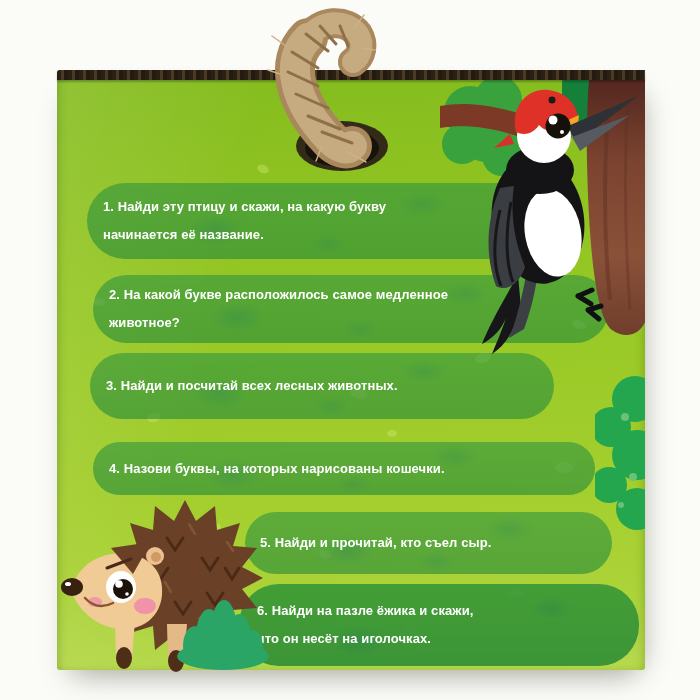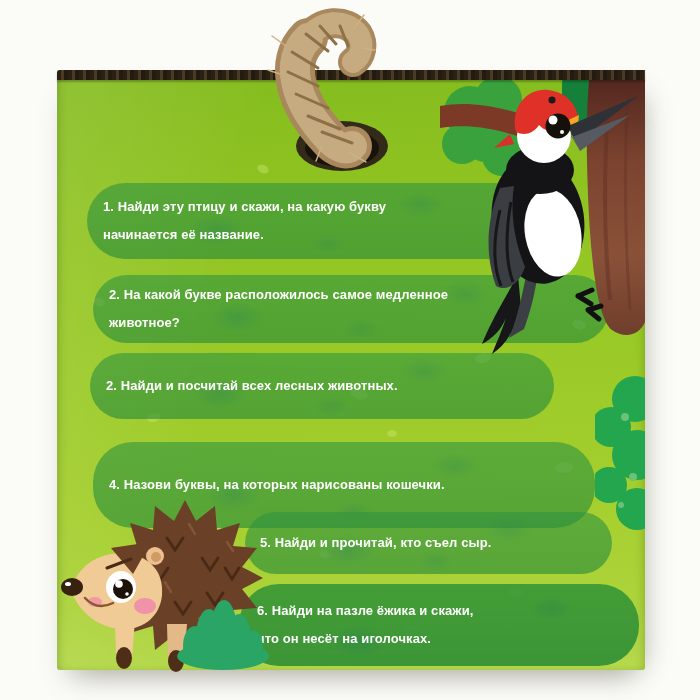--- a/index.html
+++ b/index.html
@@ -52,21 +52,21 @@
       radial-gradient(40px 22px at 30% 70%, rgba(30,122,86,.32), rgba(30,122,86,0) 70%),
       radial-gradient(30px 16px at 78% 30%, rgba(30,122,86,.26), rgba(30,122,86,0) 70%),
       linear-gradient(rgba(38,142,54,.78), rgba(34,134,50,.82));}
   .task-text{
     white-space:pre;color:var(--task_text,#ffffff);
     font-weight:bold;font-size:13px;line-height:28px;letter-spacing:.1px;
   }
   .p1{left:30px;top:113px;width:448px;height:76px;padding-left:16px;}
   .p2{left:36px;top:205px;width:500px;height:68px;padding-left:16px;}
   .p3{left:33px;top:283px;width:448px;height:66px;padding-left:16px;}
-  .p4{left:36px;top:372px;width:486px;height:86px;padding-left:16px;}
+  .p4{left:36px;top:372px;width:486px;height:53px;padding-left:16px;}
   .p5{left:188px;top:442px;width:352px;height:62px;padding-left:15px;}
   .p6{left:182px;top:514px;width:382px;height:82px;padding-left:18px;}
   
   .speckle{position:absolute;z-index:1;border-radius:50%;
     background:#c9e46b;opacity:.45;pointer-events:none;}
   .art{position:absolute;pointer-events:none;}
   .art-woodpecker{left:383px;top:0;width:205px;height:290px;z-index:4;}
   .art-clover{right:0;top:295px;width:50px;height:172px;z-index:3;}
   .art-hedgehog{left:0;top:428px;width:212px;height:176px;z-index:4;}
   .rope{position:absolute;left:250px;top:4px;width:152px;height:172px;z-index:7;}
@@ -213,21 +213,21 @@
 
     <div class="pill p1">
       <span class="task-text">1. Найди эту птицу и скажи, на какую букву
 начинается её название.</span>
     </div>
     <div class="pill p2">
       <span class="task-text">2. На какой букве расположилось самое медленное
 животное?</span>
     </div>
     <div class="pill p3">
-      <span class="task-text">2. Найди и посчитай всех лесных животных.</span>
+      <span class="task-text">3. Найди и посчитай всех лесных животных.</span>
     </div>
     <div class="pill p4">
       <span class="task-text">4. Назови буквы, на которых нарисованы кошечки.</span>
     </div>
     <div class="pill p5">
       <span class="task-text">5. Найди и прочитай, кто съел сыр.</span>
     </div>
     <div class="pill p6 dark">
       <span class="task-text">6. Найди на пазле ёжика и скажи,
 что он несёт на иголочках.</span>

